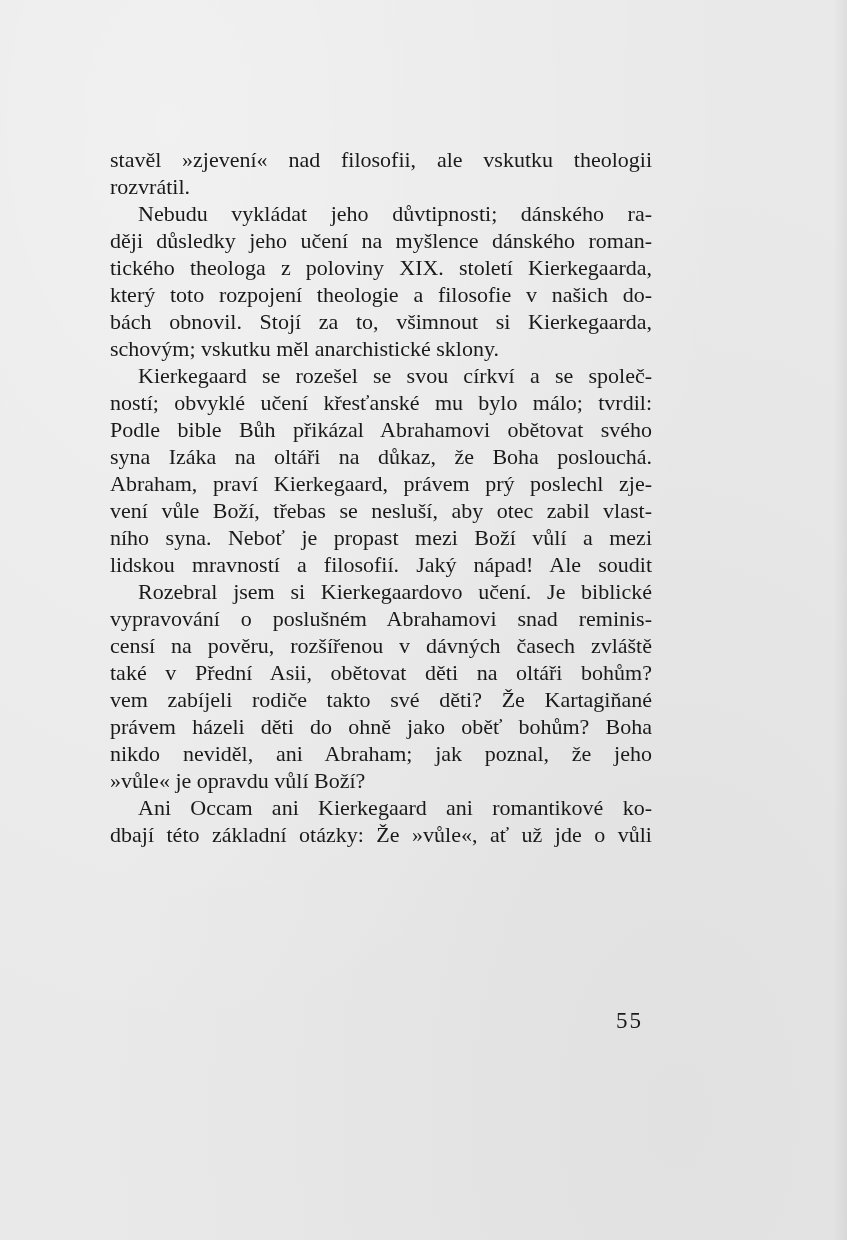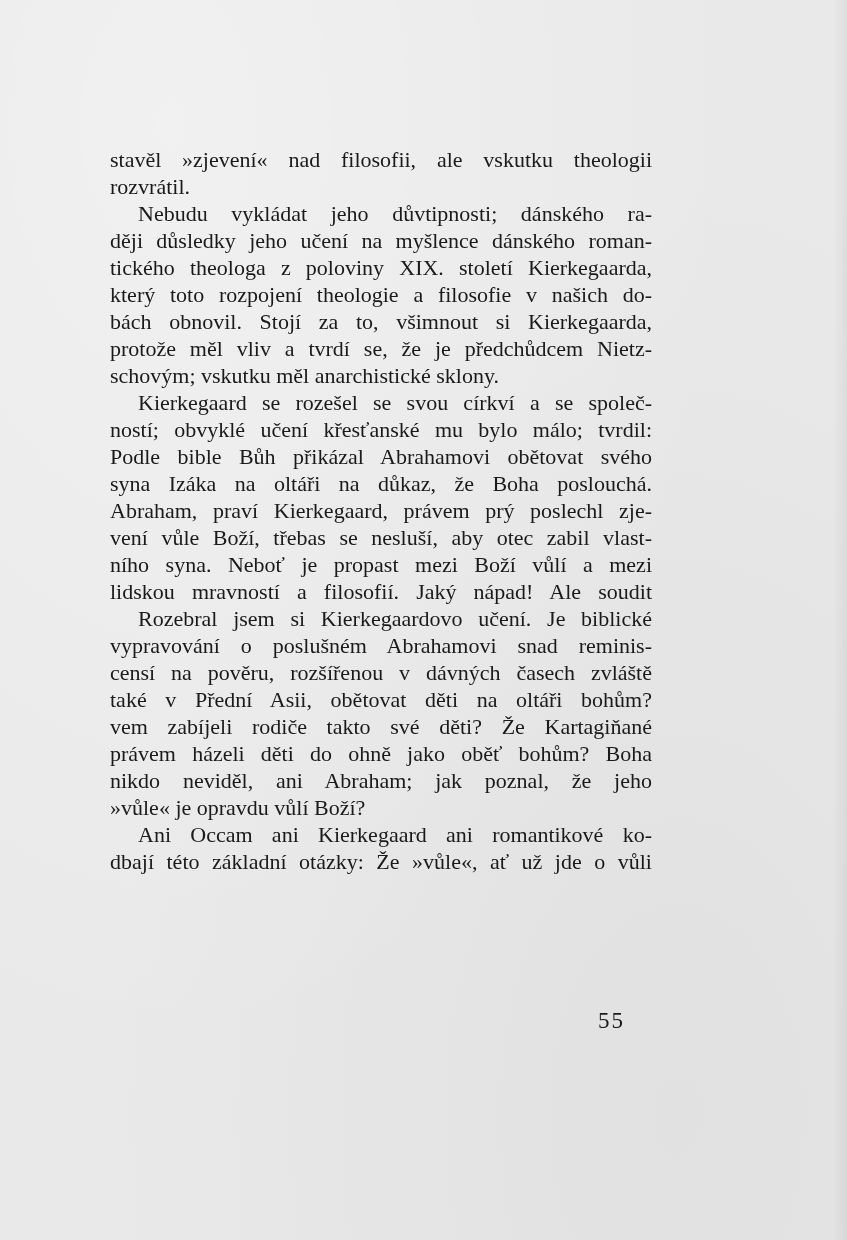--- a/index.html
+++ b/index.html
@@ -26,21 +26,21 @@
     display: block;
     white-space: nowrap;
     text-align: justify;
     text-align-last: justify;
     height: 27px;
   }
   .line.last { text-align-last: left; }
   .line.indent { padding-left: 28px; }
   .page-number {
     position: absolute;
-    left: 598px;
+    left: 616px;
     top: 1008px;
     font-family: "Liberation Serif", "DejaVu Serif", serif;
     font-size: 23px;
     letter-spacing: 2px;
     color: #1a1a1a;
   }
   .edge-right {
     position: absolute; right: 0; top: 0; width: 14px; height: 1240px;
     background: linear-gradient(to right, rgba(0,0,0,0), rgba(0,0,0,0.05));
   }
@@ -56,21 +56,20 @@
     <span class="line">stavěl »zjevení« nad filosofii, ale vskutku theologii</span>
     <span class="line last">rozvrátil.</span>
   </div>
 
   <div>
     <span class="line indent">Nebudu vykládat jeho důvtipnosti; dánského ra-</span>
     <span class="line">ději důsledky jeho učení na myšlence dánského roman-</span>
     <span class="line">tického theologa z poloviny XIX. století Kierkegaarda,</span>
     <span class="line">který toto rozpojení theologie a filosofie v našich do-</span>
     <span class="line">bách obnovil. Stojí za to, všimnout si Kierkegaarda,</span>
-    <span class="line">protože měl vliv a tvrdí se, že je předchůdcem Nietz-</span>
     <span class="line last">schovým; vskutku měl anarchistické sklony.</span>
   </div>
 
   <div>
     <span class="line indent">Kierkegaard se rozešel se svou církví a se společ-</span>
     <span class="line">ností; obvyklé učení křesťanské mu bylo málo; tvrdil:</span>
     <span class="line">Podle bible Bůh přikázal Abrahamovi obětovat svého</span>
     <span class="line">syna Izáka na oltáři na důkaz, že Boha poslouchá.</span>
     <span class="line">Abraham, praví Kierkegaard, právem prý poslechl zje-</span>
     <span class="line">vení vůle Boží, třebas se nesluší, aby otec zabil vlast-</span>

